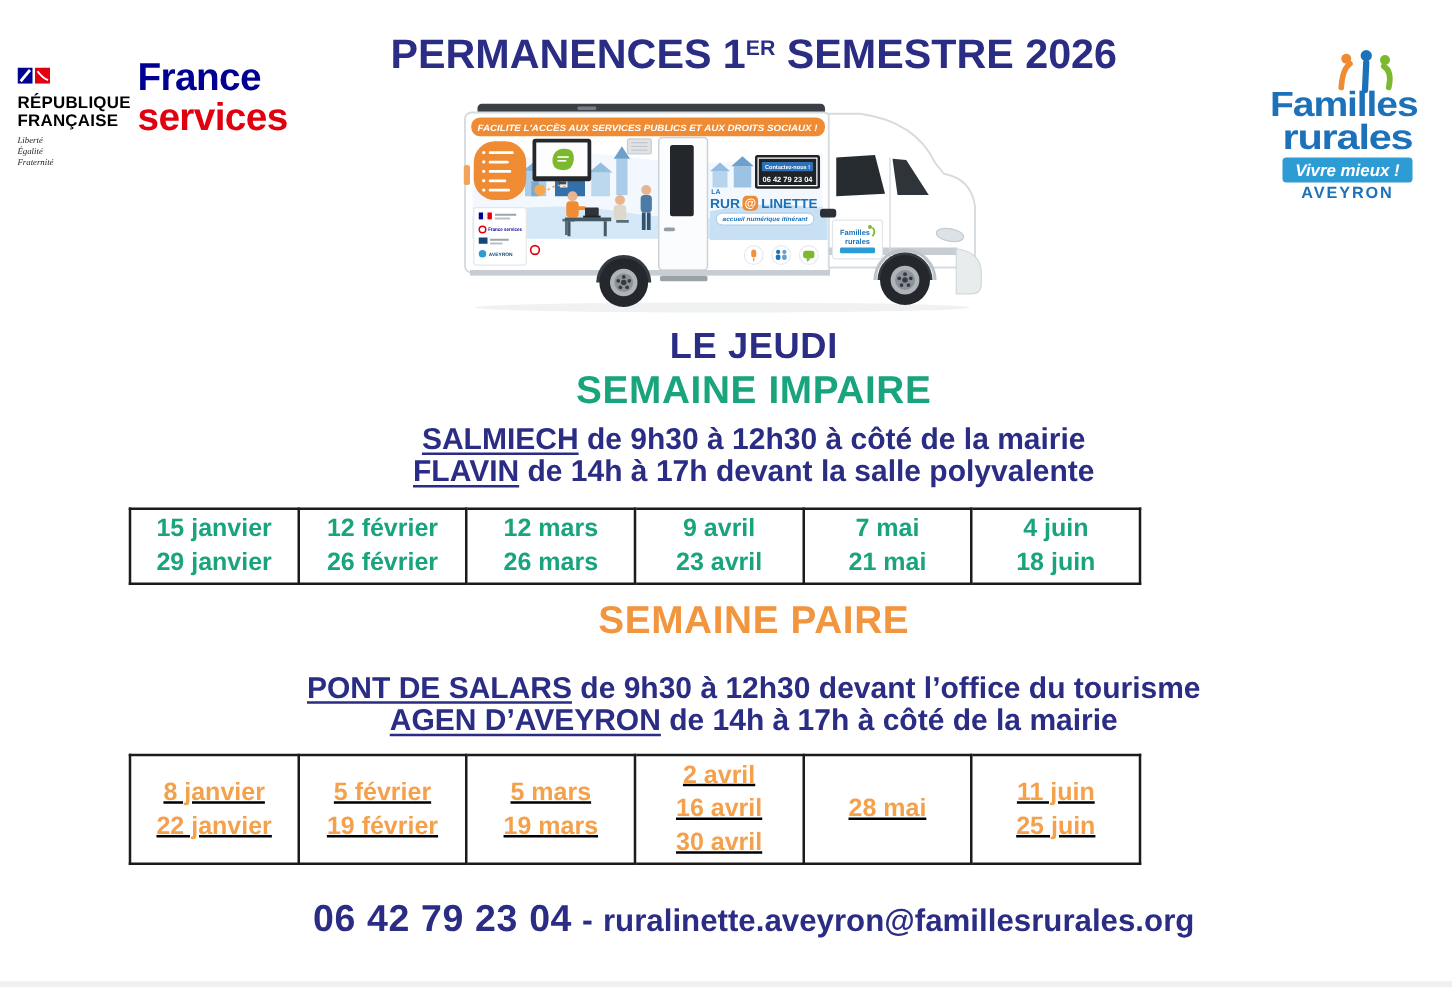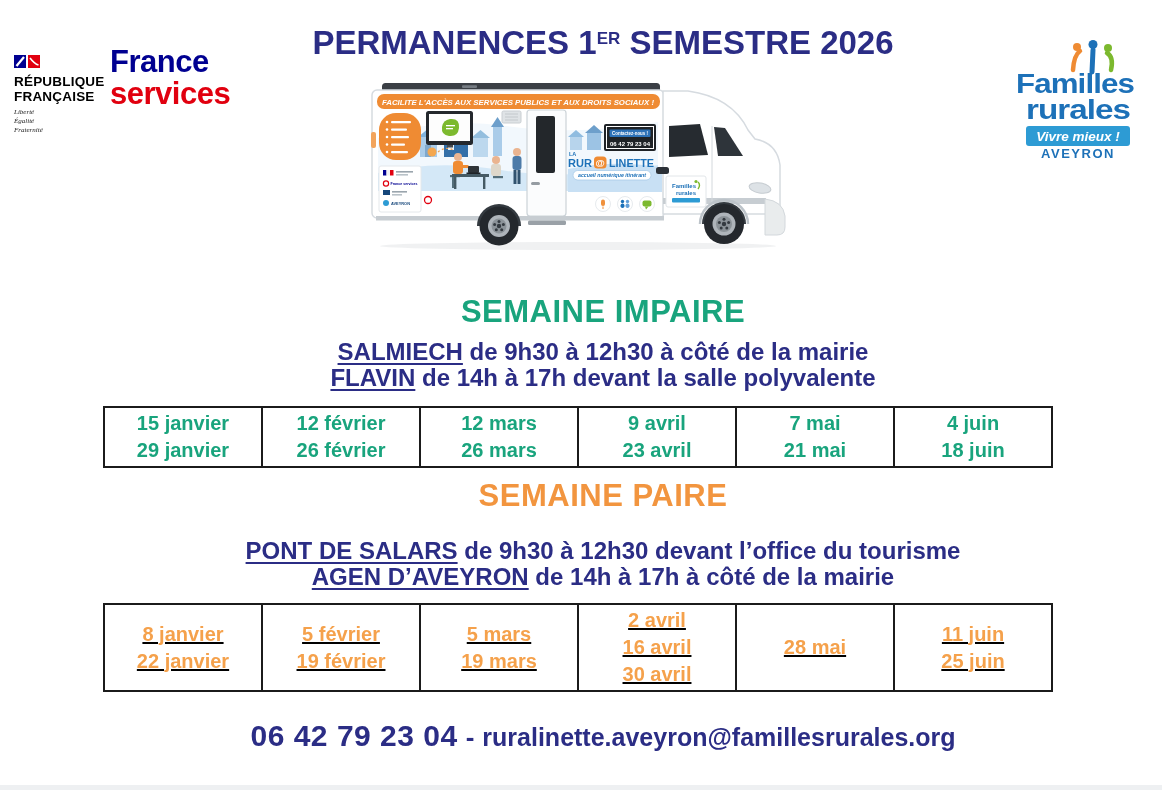--- a/index.html
+++ b/index.html
@@ -37,21 +37,21 @@
   .h-odd  { top:294px; color:#19a47d; }
   .h-even { top:478px; color:#f2953f; }
 
   
   .loc { font-size:24px; font-weight:bold; color:#2b2d85; }
   .loc .place { text-decoration:underline; text-underline-offset:3px; text-decoration-thickness:2px; }
   .loc1 { top:338px; } .loc2 { top:364px; }
   .loc3 { top:537px; } .loc4 { top:563px; }
 
   
-  .tbl { position:absolute; left:103px; width:950px; border-collapse:collapse; table-layout:fixed; }
+  .tbl { position:absolute; left:103px; width:810px; border-collapse:collapse; table-layout:fixed; }
   .tbl td { border:2px solid #1b1b1b; text-align:center; vertical-align:middle;
             font-weight:bold; font-size:20px; line-height:27px; padding:2px 0; }
   .tbl-odd  { top:406px; }  .tbl-odd td  { color:#19a47d; }
   .tbl-even { top:603px;text-decoration:underline; }  .tbl-even td { color:#f5a14b; }
 
   
   .footer { top:719px; color:#2b2d85; font-weight:bold; }
   .f-phone { font-size:30px; letter-spacing:.5px; }
   .f-sep   { font-size:26px; margin:0 8px; }
   .f-email { font-size:25px; }
@@ -277,20 +277,21 @@
       <circle cx="358" cy="144" r="8" fill="#8b9298"></circle>
       <circle cx="358" cy="139.3" r="1.5" fill="#343a40"></circle>
       <circle cx="362.6" cy="142.6" r="1.5" fill="#343a40"></circle>
       <circle cx="360.8" cy="148" r="1.5" fill="#343a40"></circle>
       <circle cx="355.2" cy="148" r="1.5" fill="#343a40"></circle>
       <circle cx="353.4" cy="142.6" r="1.5" fill="#343a40"></circle>
       <circle cx="358" cy="144" r="2.2" fill="#343a40"></circle>
     </g>
   </svg>
 
+  <div class="ctr h-day">LE JEUDI</div>
   <div class="ctr h-week h-odd">SEMAINE IMPAIRE</div>
 
   <div class="ctr loc loc1">
     <span class="place">SALMIECH</span><span> de 9h30 à 12h30 à côté de la mairie</span>
   </div>
   <div class="ctr loc loc2">
     <span class="place">FLAVIN</span><span> de 14h à 17h devant la salle polyvalente</span>
   </div>
 
   <table class="tbl tbl-odd">

